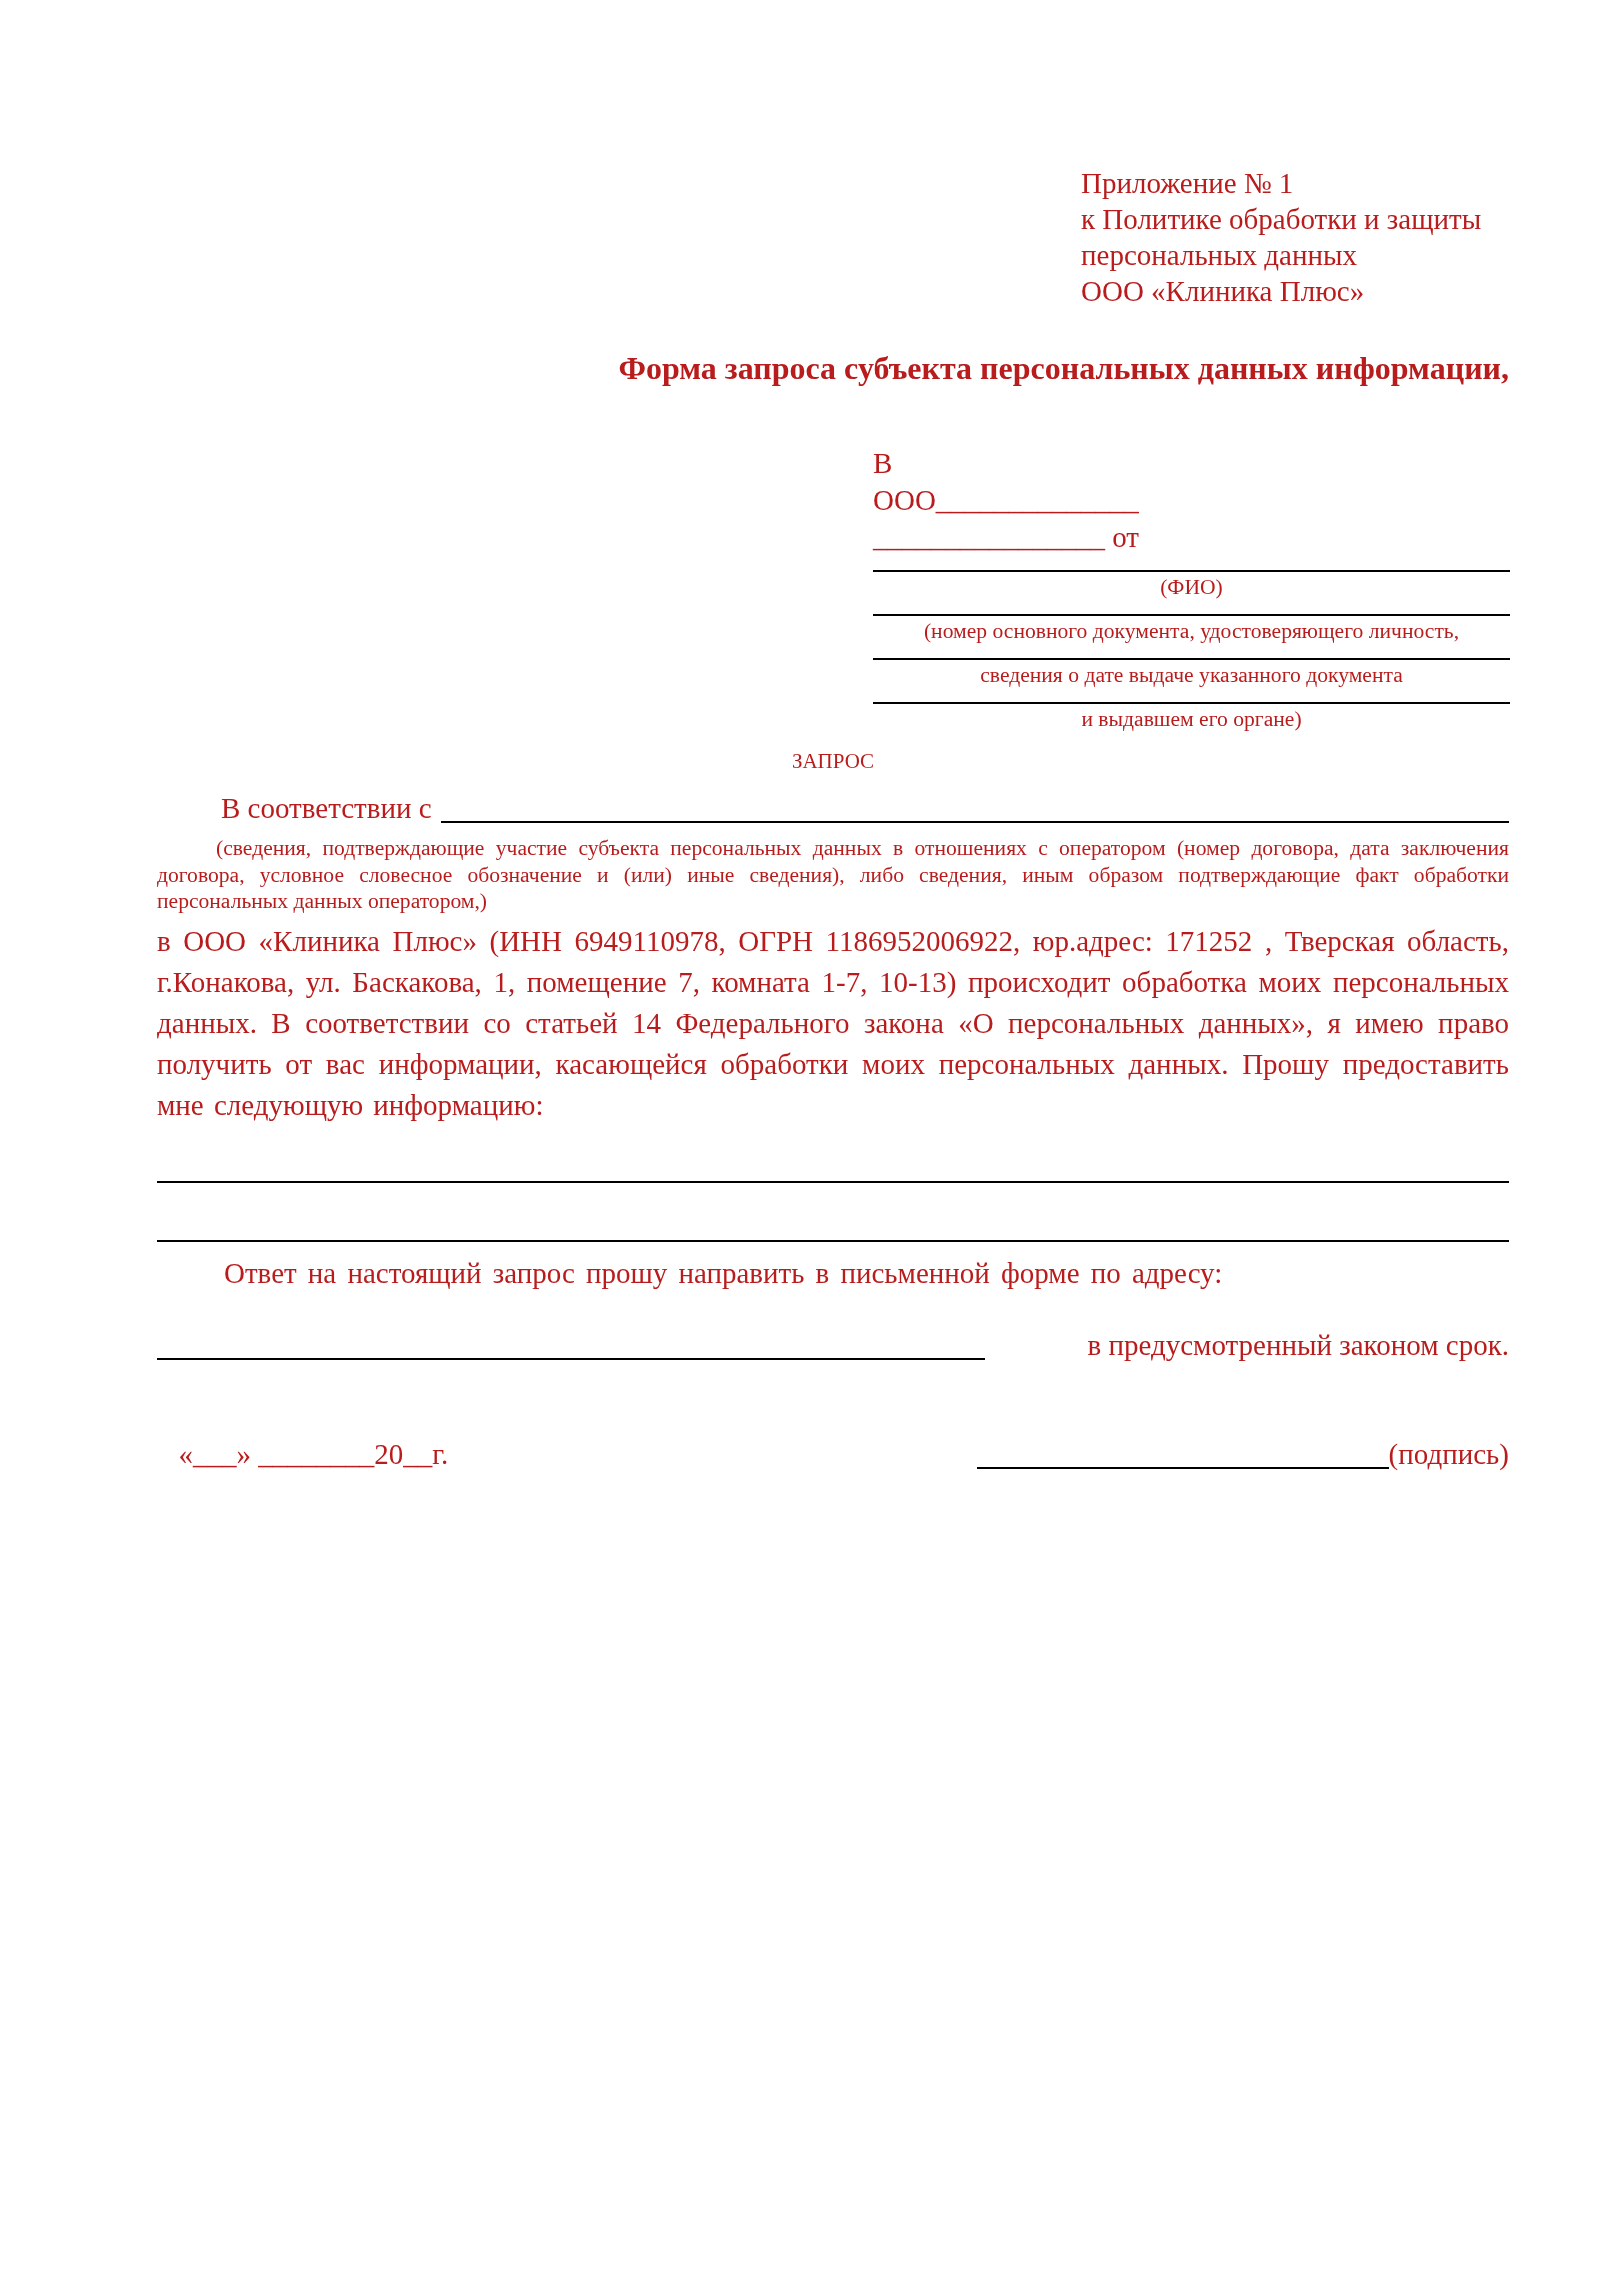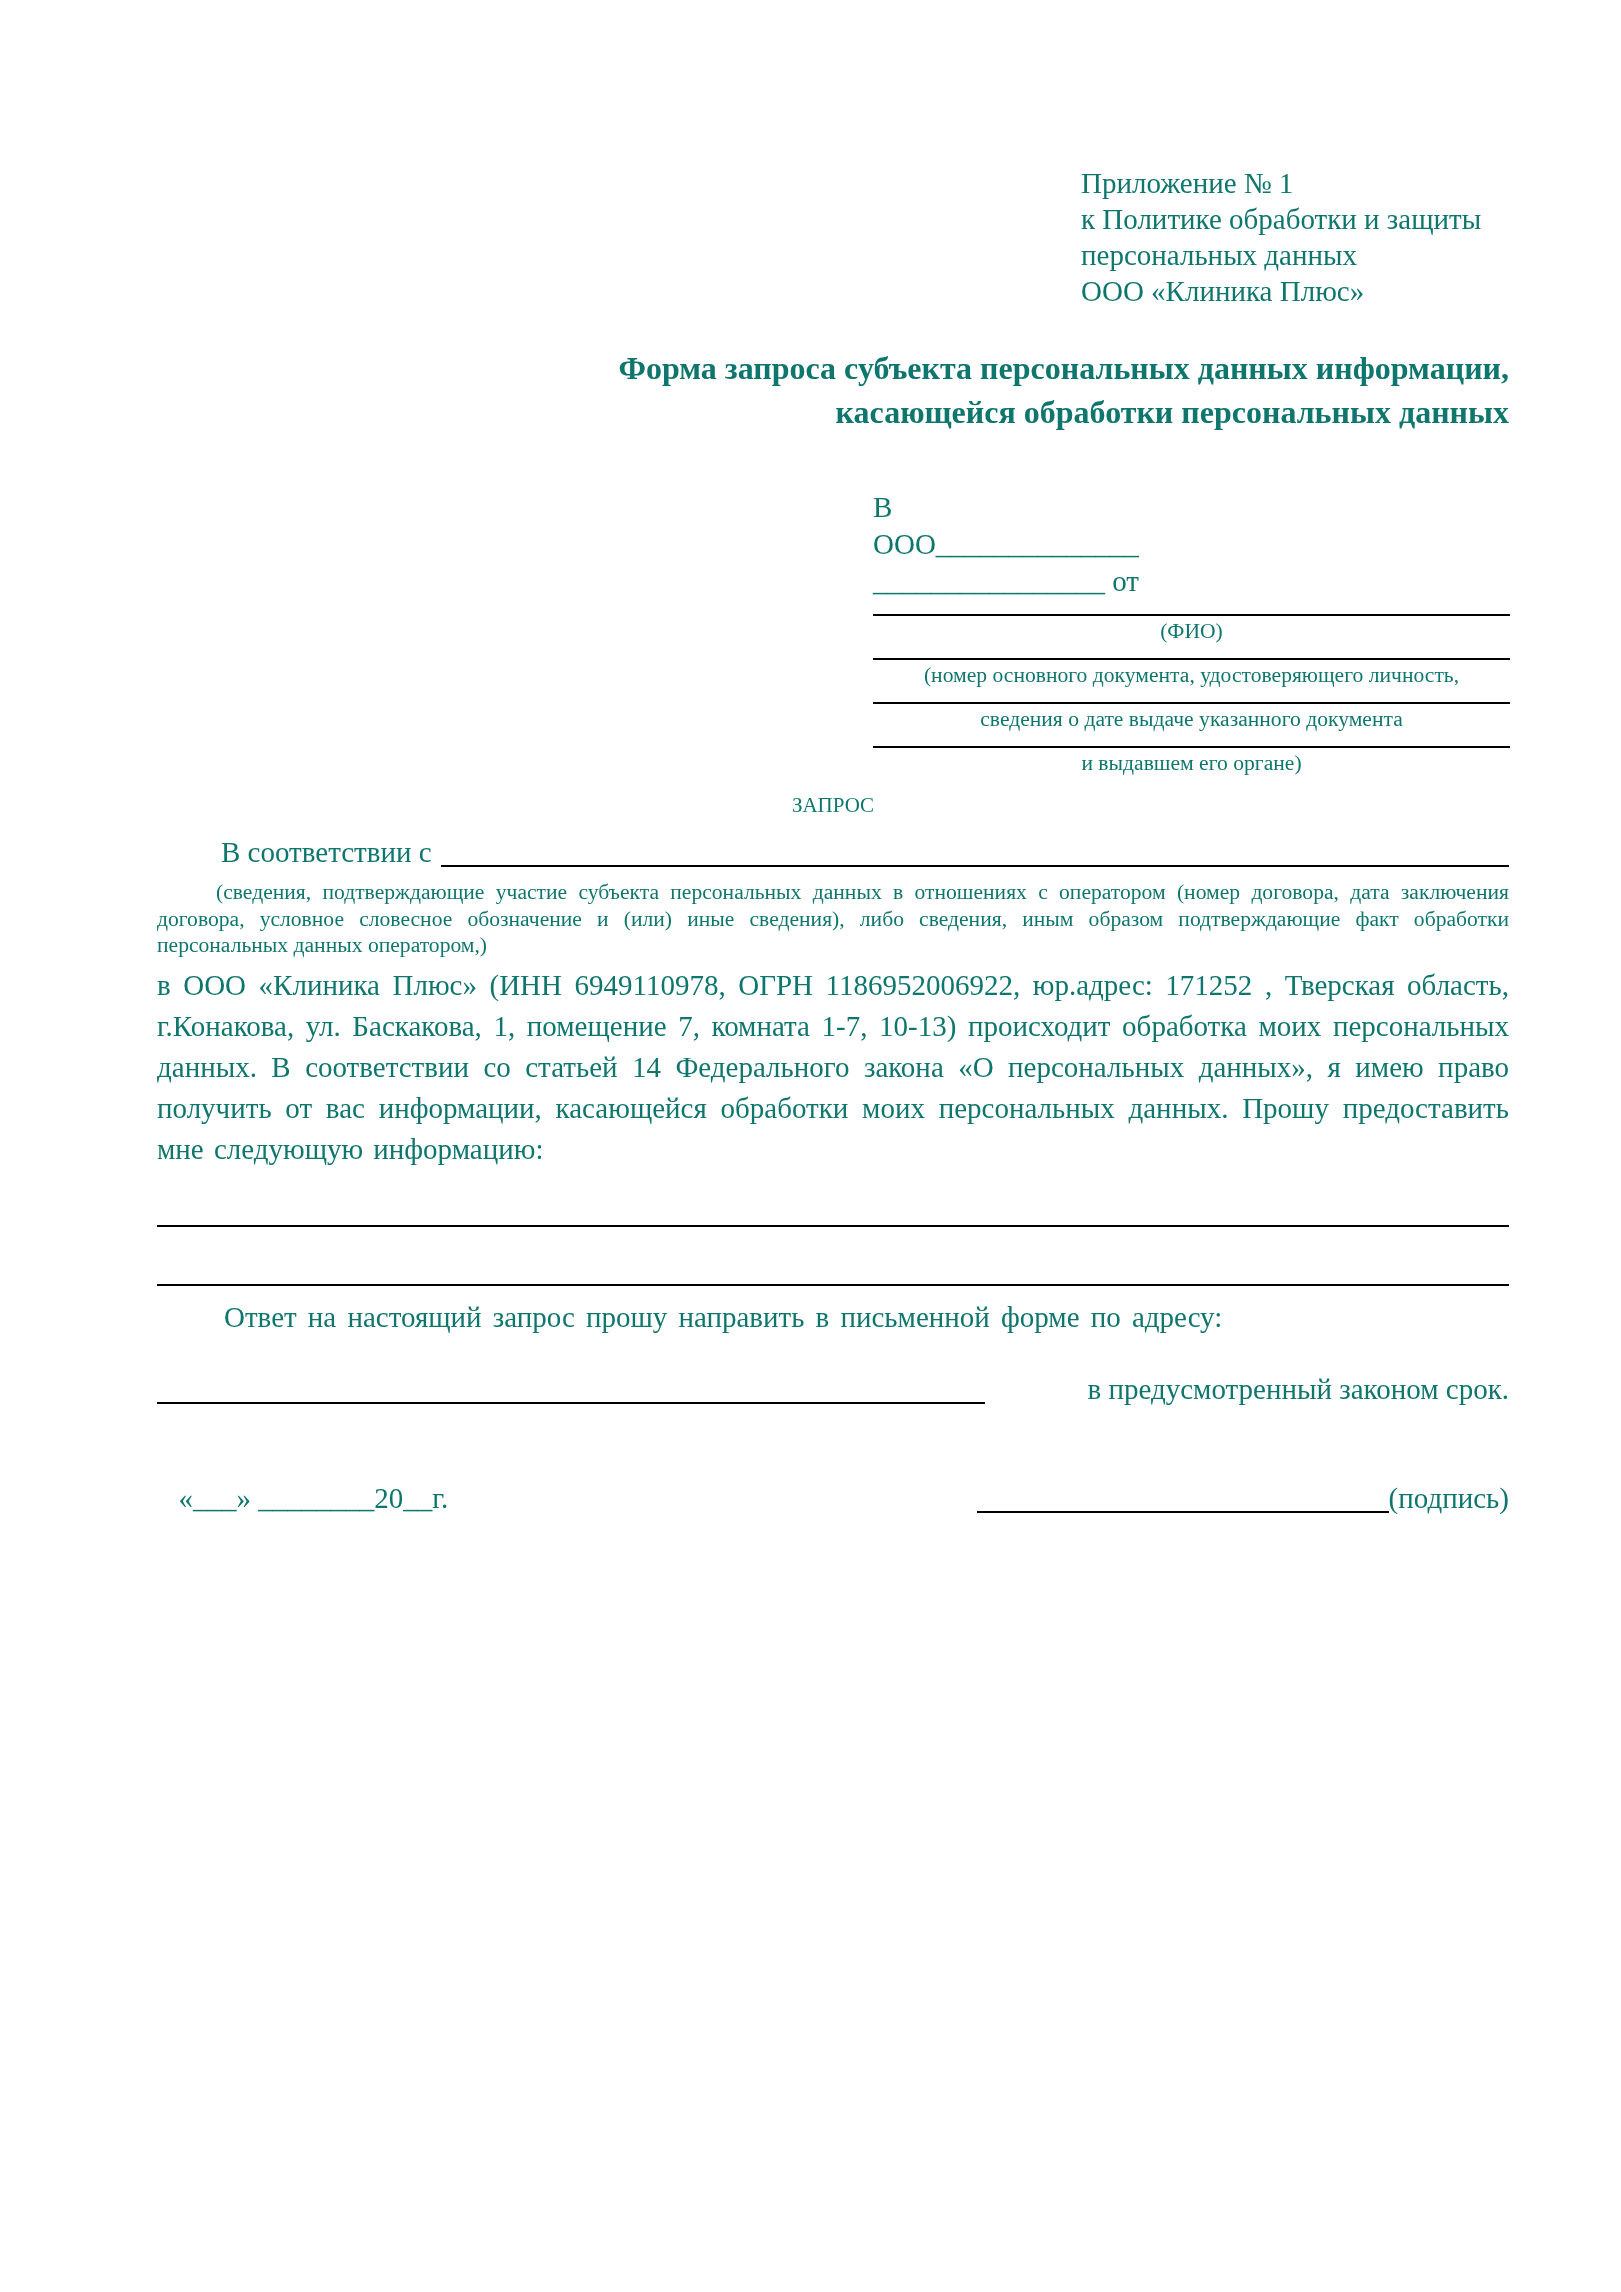--- a/index.html
+++ b/index.html
@@ -1,21 +1,21 @@
 <!DOCTYPE html>
 <html lang="ru"><head>
 <meta charset="utf-8">
 <style>
   html, body { margin: 0; padding: 0; background: #ffffff; }
   .page {
     position: relative;
     width: 1621px;
     height: 2293px;
     background: #ffffff;
-    color: #0f766e;
+    color: #b91c1c;
     font-family: "Liberation Serif", "DejaVu Serif", serif;
     box-sizing: border-box;
     padding: 0 112px 0 157px;
     overflow: hidden;
   }
   .header-block {
     margin-top: 165px;
     margin-left: 924px;
     font-size: 29px;
     line-height: 36px;
@@ -138,21 +138,20 @@
 
   <div class="header-block">
     <div>Приложение № 1</div>
     <div>к Политике обработки и защиты</div>
     <div>персональных данных</div>
     <div>ООО «Клиника Плюс»</div>
   </div>
 
   <div class="doc-title">
     <div>Форма запроса субъекта персональных данных информации,</div>
-    <div>касающейся обработки персональных данных</div>
   </div>
 
   <div class="addressee">
     <div class="row">В</div>
     <div class="row">ООО______________</div>
     <div class="row"><span>________________</span> <span>от</span></div>
 
     <div class="field-rule"></div>
     <div class="caption">(ФИО)</div>
 

